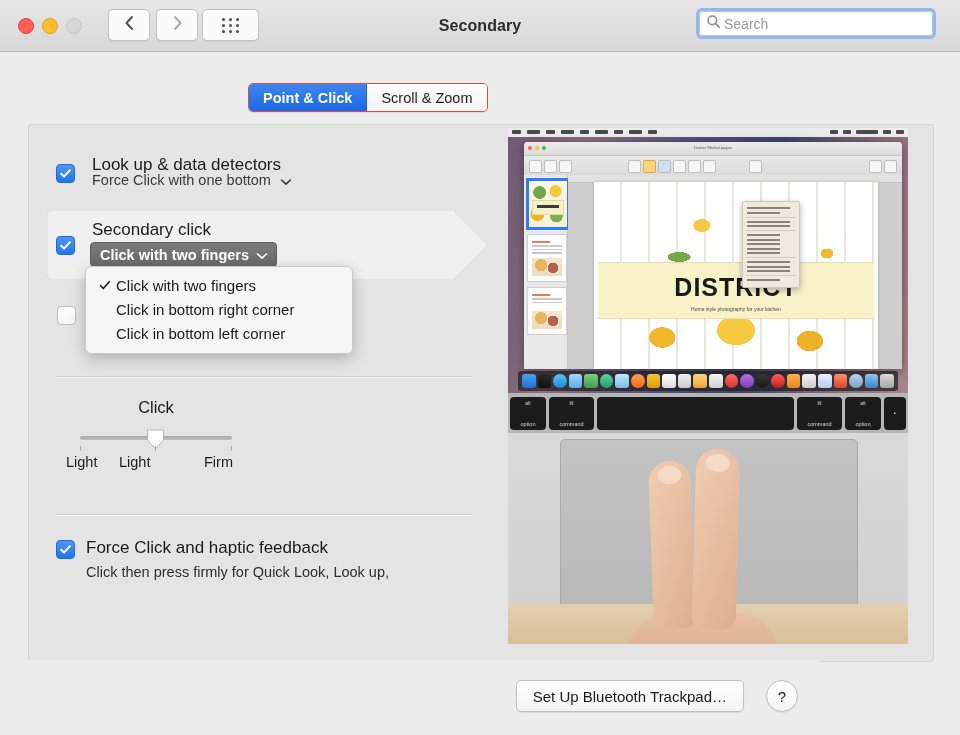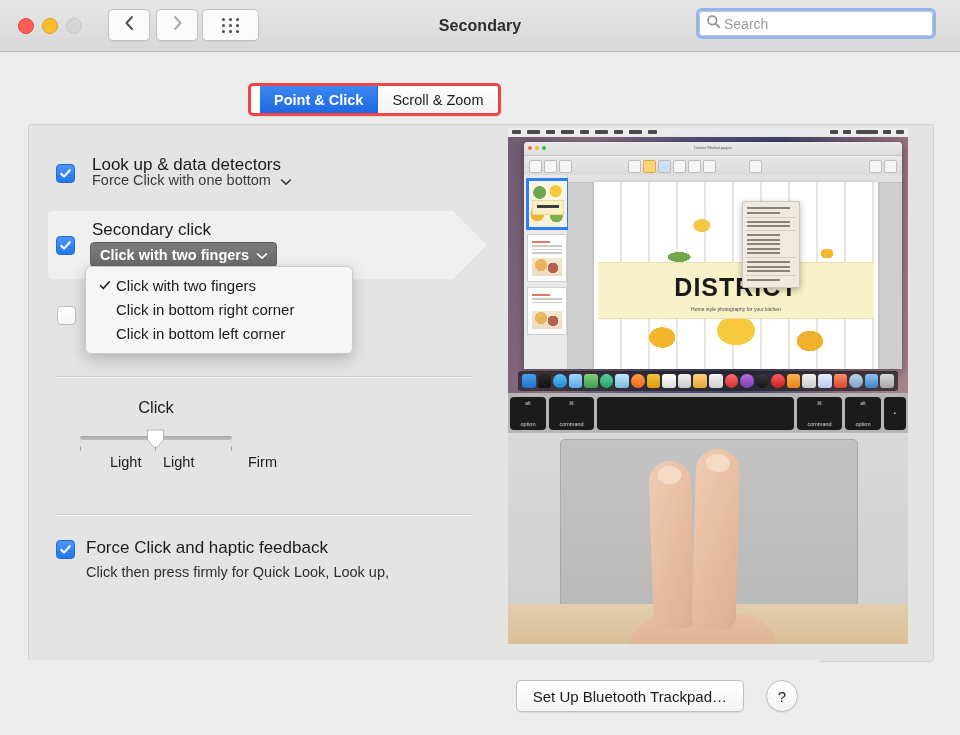--- a/index.html
+++ b/index.html
@@ -87,26 +87,25 @@
   }
   .searchfield .ph {
     font-size: 14px; color: #9a9a9a; margin-left: 3px;
   }
 
   
   .tabbar {
     position: absolute; left: 248px; top: 83px;
     height: 27px;
     display: flex;
-    border: 3px solid #ef4444;
+    border: 1px solid #ef4444;
     border-radius: 5px;
     overflow: hidden;
     box-shadow: 0 1px 1px rgba(0,0,0,0.07);
     background: #fdfdfd;
-    padding-left: 9px;
   }
   .tab {
     padding: 0 14px; height: 27px;
     display: flex; align-items: center; justify-content: center;
     font-size: 14.5px; color: #1d1d1d;
     background: linear-gradient(to bottom, #fefefe, #f3f3f3);
     border-right: 1px solid #cfcfcf;
   }
   .tab:last-child { border-right: none; }
   .tab.active {
@@ -226,21 +225,21 @@
   .ticks i {
     position: absolute; top: 0;
     width: 1px; height: 5px;
     background: #a8a8a8;
     display: block;
   }
   .slabels {
     position: absolute; top: 56px; left: 0;
     font-size: 14.5px; color: #1f1f1f;
   }
-  .slabels span { position: absolute; white-space: nowrap; margin-left: 44px; }
+  .slabels span { position: absolute; white-space: nowrap; }
 
   
   .fcblock { position: absolute; left: 56px; top: 538px; width: 430px; }
   .fcblock .label { font-size: 17px; color: #1b1b1b; }
   .fcblock .desc { font-size: 14.5px; color: #2f2f2f; line-height: 20px; margin-top: 4px; }
 
   
   .preview {
     position: absolute; left: 508px; top: 128px;
     width: 400px; height: 516px;

